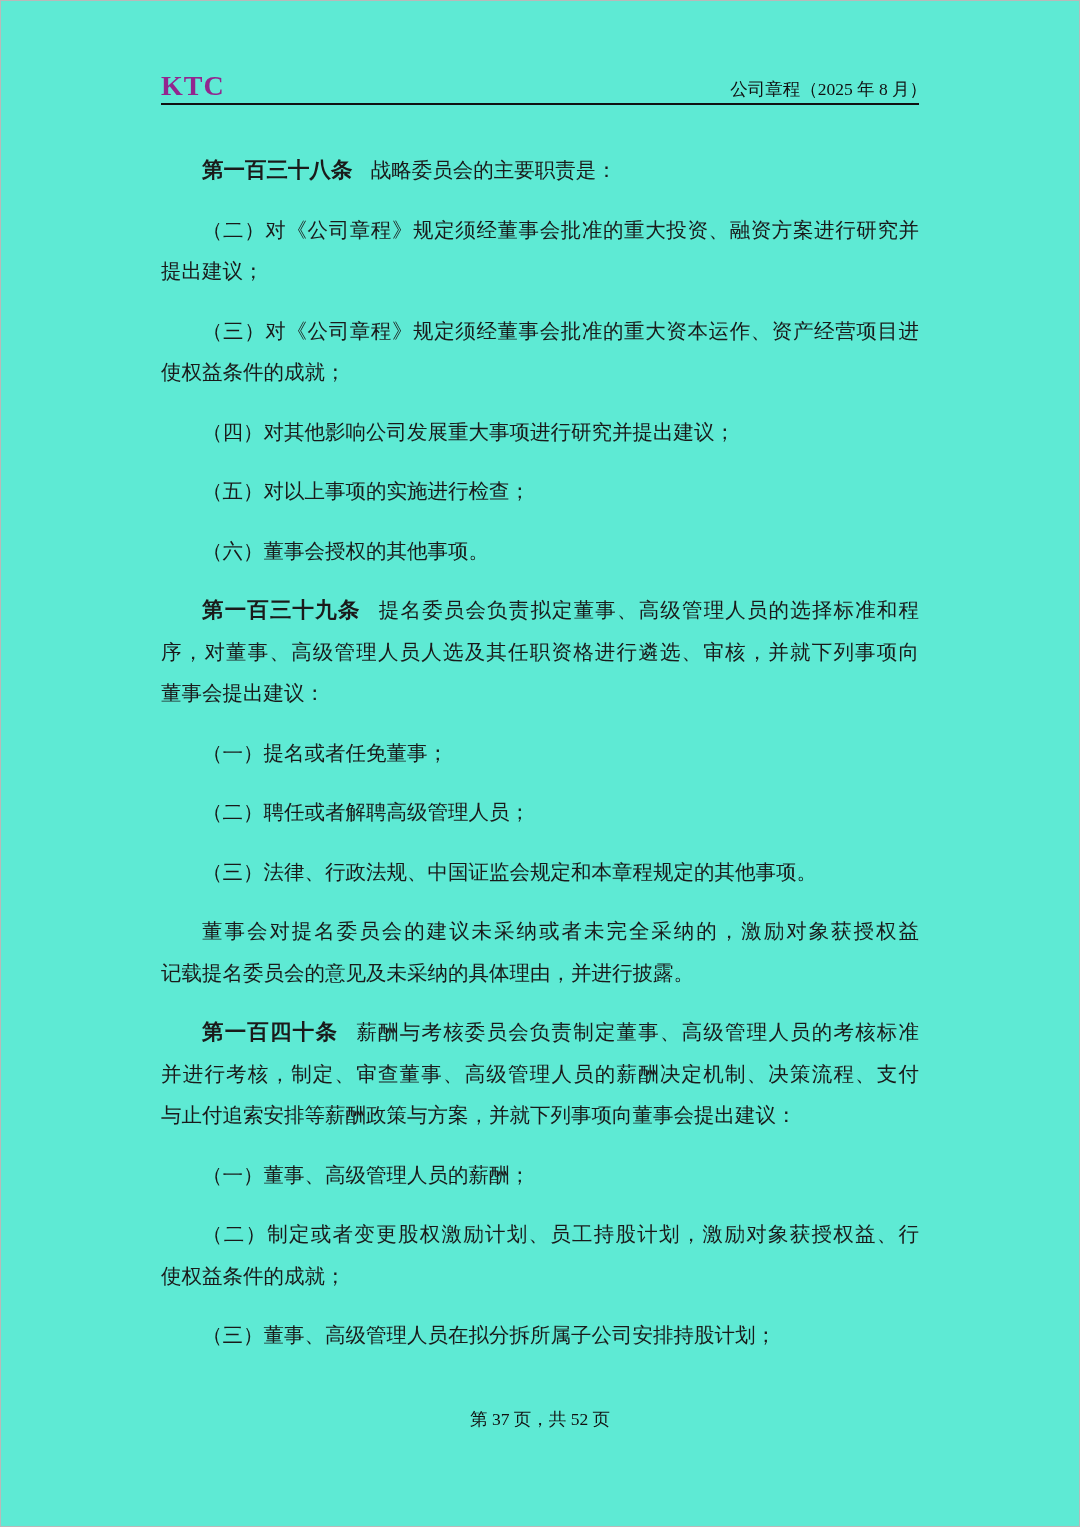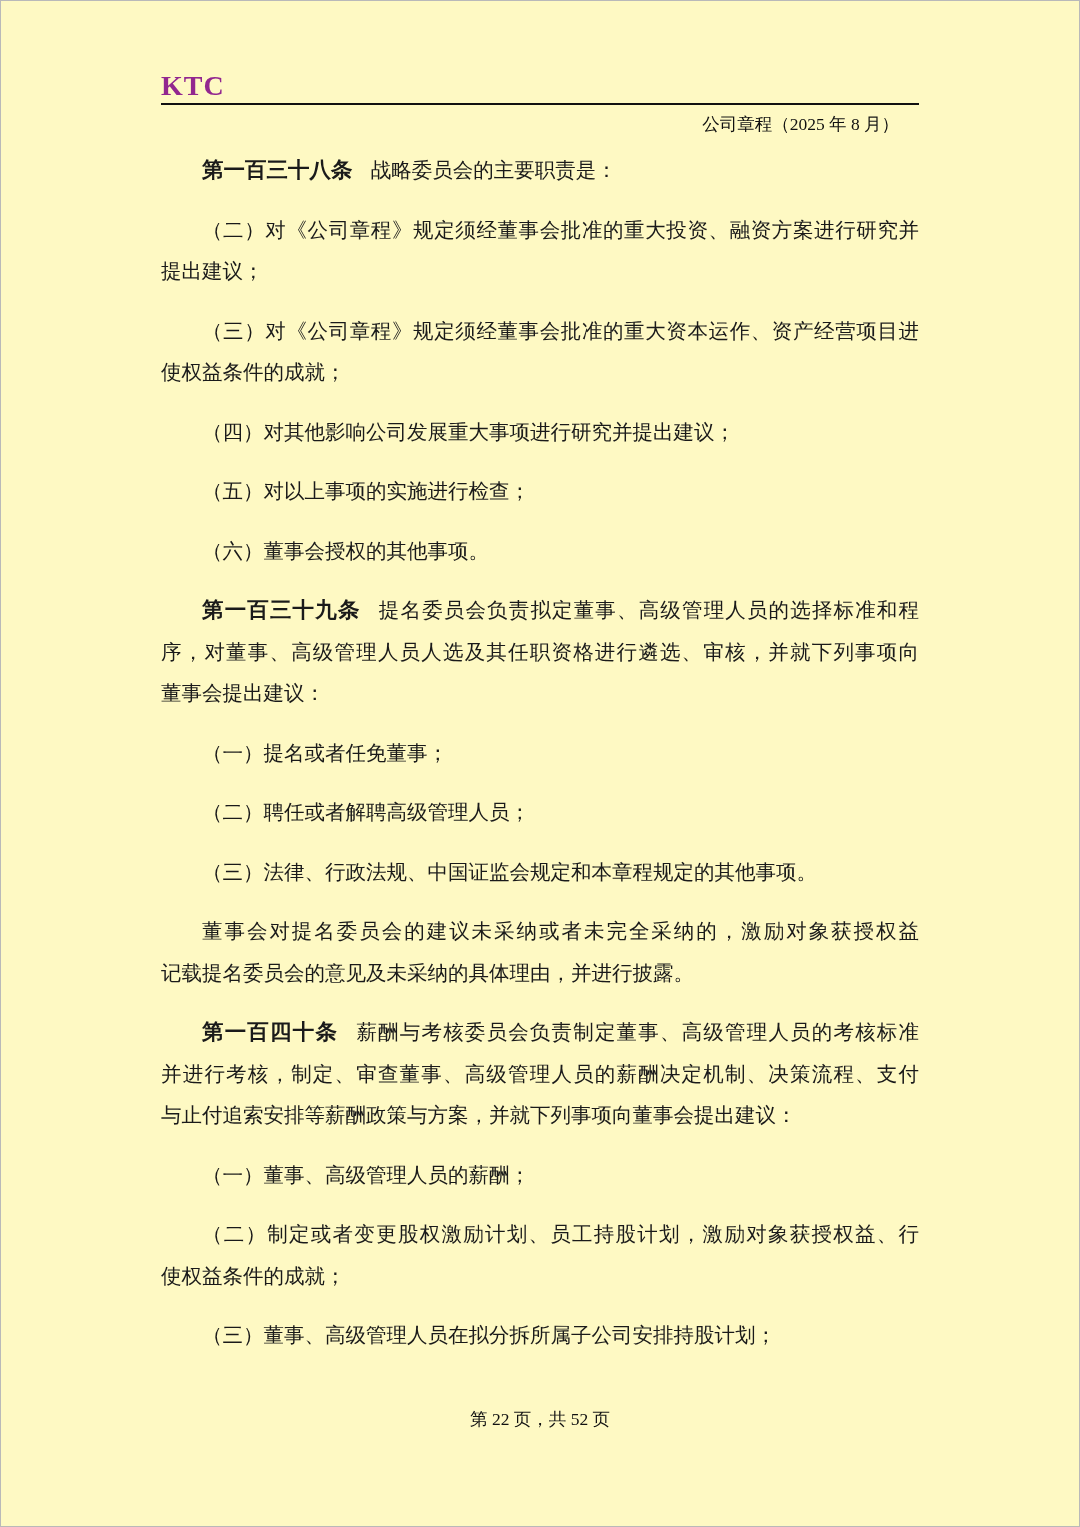--- a/index.html
+++ b/index.html
@@ -1,44 +1,43 @@
 <!DOCTYPE html>
 <html><head>
 <meta charset="utf-8">
 <style>
   html, body { margin: 0; padding: 0; background: #ffffff; }
   .page {
     position: relative;
     width: 1080px;
     height: 1527px;
     box-sizing: border-box;
-    background: #fef9c3;
+    background: #5eead4;
     border: 1px solid #b9b9b9;
     overflow: hidden;
     font-family: "Liberation Serif", serif;
   }
   .logo {
     position: absolute;
     left: 160px;
     top: 70px;
     font-family: "Liberation Serif", serif;
     font-weight: 700;
     font-size: 28px;
     line-height: 30px;
     letter-spacing: 1px;
     color: #92278F;
   }
   .header-title {
     position: absolute;
-    right: 180px;
+    right: 152px;
     top: 76px;
     font-size: 17.5px;
     line-height: 24px;
     color: #111111;
-    margin-top: 35px;
   }
   .header-rule {
     position: absolute;
     left: 160px;
     top: 102px;
     width: 758px;
     height: 2px;
     background: #111111;
   }
   .doc-body {
@@ -131,15 +130,15 @@
       </div>
       <div class="para">
         <div class="line first">（二）制定或者变更股权激励计划、员工持股计划，激励对象获授权益、行</div>
         <div class="line last">使权益条件的成就；</div>
       </div>
       <div class="para">
         <div class="line first last">（三）董事、高级管理人员在拟分拆所属子公司安排持股计划；</div>
       </div>
     </div>
 
-  <div class="footer">第 22 页，共 52 页</div>
+  <div class="footer">第 37 页，共 52 页</div>
 
 </div>
 
 </body></html>

